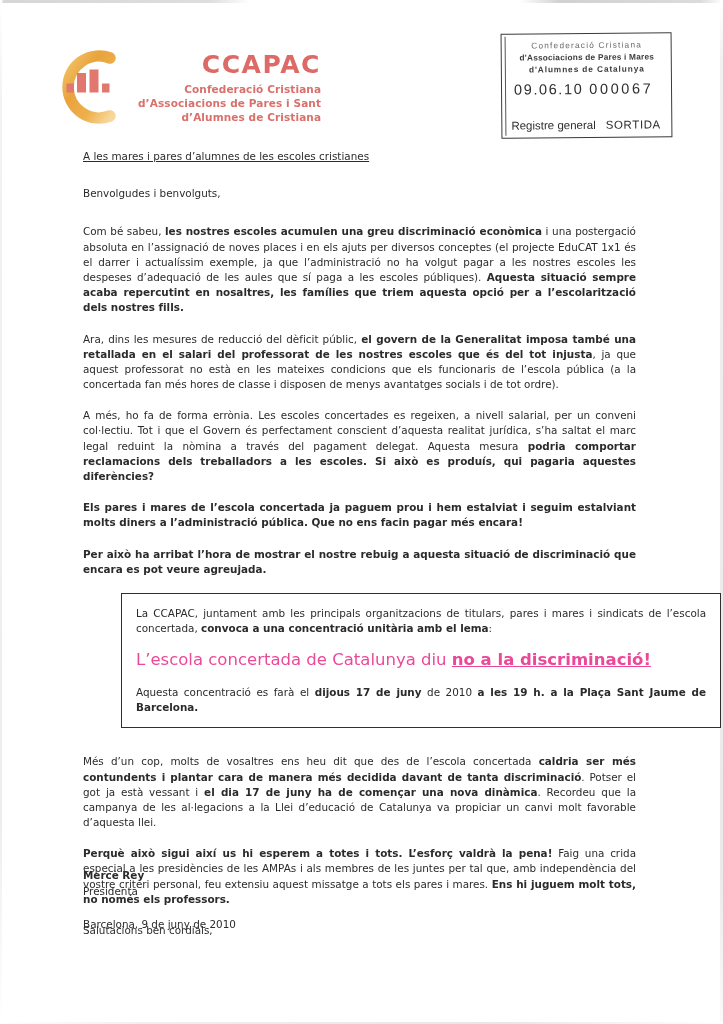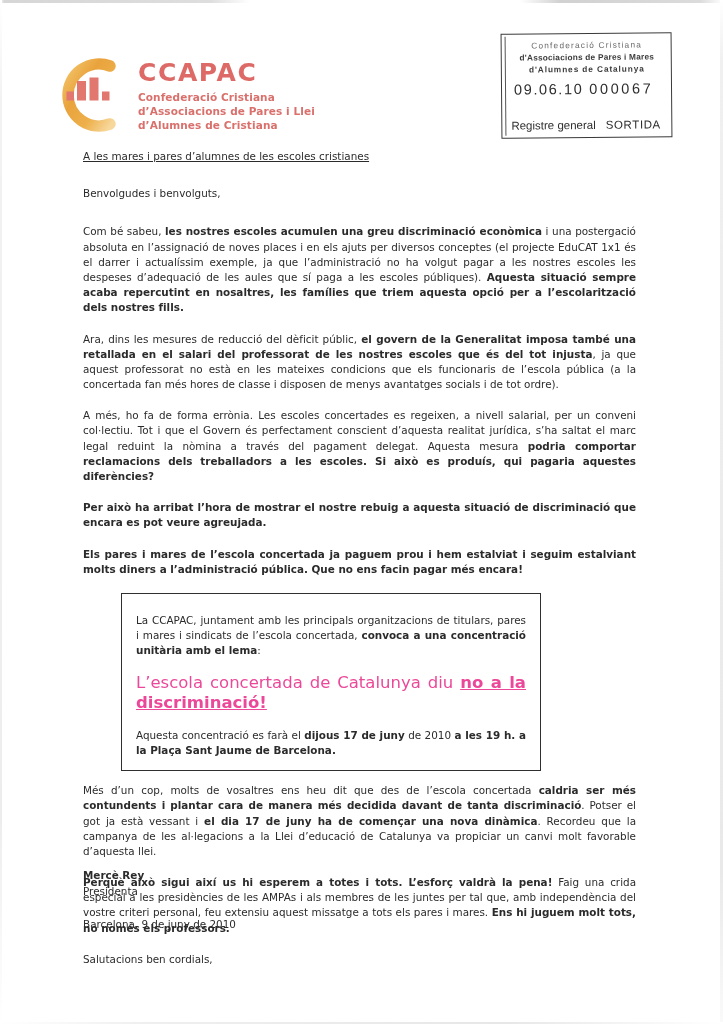--- a/index.html
+++ b/index.html
@@ -44,24 +44,25 @@
   .scan-edge-bottom {
     position: absolute;
     bottom: 0; left: 0;
     width: 723px; height: 2px;
     background: linear-gradient(to right, #ffffff 0%, #efefef 20%, #e7e7e7 70%, #ffffff 100%);
   }
 
   
   .letterhead {
     position: absolute;
-    top: 52px;
+    top: 44px;
     left: 44px;
     display: flex;
     align-items: flex-start;
+    text-align: right;
   }
   .logo-mark {
     width: 86px;
     height: 88px;
     position: relative;
     flex: 0 0 auto;
   }
   .logo-mark svg { display: block; }
 
   .logo-text {
@@ -162,23 +163,23 @@
     text-justify: inter-word;
   }
   p.para:last-child { margin-bottom: 12px; }
   .b { font-weight: bold; }
   .u { text-decoration: underline; }
 
   
   .callbox {
     border: 1.4px solid #2f2f2f;
     box-sizing: border-box;
-    margin: 4px 0 12px 38px;
-    width: 420px;
-    padding: 19px 14px 12px 14px;
+    margin: 4px 0 26px 38px;
+    width: 600px;
+    padding: 12px 14px 12px 14px;
   }
   .callbox p { margin: 0; text-align: justify; }
   .callbox .cb-intro { margin-bottom: 14px; }
   .cb-slogan {
     font-size: 16.5px;
     text-align: center;
     margin: 0 0 14px 0 !important;
     color: #ec4899;
     line-height: 1.25;
   }
@@ -224,21 +225,21 @@
         <rect x="33" y="29" width="9" height="19.5" fill="#e2776f"></rect>
         <rect x="45.5" y="25.5" width="9" height="23" fill="#e2776f"></rect>
         <rect x="58" y="39.5" width="7.5" height="9" fill="#e2776f"></rect>
       </svg>
     </div>
 
     <div class="logo-text">
       <div class="logo-title">CCAPAC</div>
       <div class="logo-sub">
         <div>Confederació Cristiana</div>
-        <div>d’Associacions de Pares i Llei</div>
+        <div>d’Associacions de Pares i Sant</div>
         <div>d’Alumnes de Cristiana</div>
       </div>
     </div>
   </div>
 
   <div class="stamp">
     <div class="stamp-inner">
       <div class="stamp-org">
         <div class="l1">Confederació Cristiana</div>
         <div class="l2">d'Associacions de Pares i Mares</div>
@@ -258,23 +259,23 @@
     <div class="addressee">A les mares i pares d’alumnes de les escoles cristianes</div>
 
     <div class="greeting">Benvolgudes i benvolguts,</div>
 
     <p class="para"><span>Com bé sabeu, </span><span class="b">les nostres escoles acumulen una greu discriminació econòmica</span><span> i una postergació absoluta en l’assignació de noves places i en els ajuts per diversos conceptes (el projecte EduCAT 1x1 és el darrer i actualíssim exemple, ja que l’administració no ha volgut pagar a les nostres escoles les despeses d’adequació de les aules que sí paga a les escoles públiques). </span><span class="b">Aquesta situació sempre acaba repercutint en nosaltres, les famílies que triem aquesta opció per a l’escolarització dels nostres fills.</span></p>
 
     <p class="para"><span>Ara, dins les mesures de reducció del dèficit públic, </span><span class="b">el govern de la Generalitat imposa també una retallada en el salari del professorat de les nostres escoles que és del tot injusta</span><span>, ja que aquest professorat no està en les mateixes condicions que els funcionaris de l’escola pública (a la concertada fan més hores de classe i disposen de menys avantatges socials i de tot ordre).</span></p>
 
     <p class="para"><span>A més, ho fa de forma errònia. Les escoles concertades es regeixen, a nivell salarial, per un conveni col·lectiu. Tot i que el Govern és perfectament conscient d’aquesta realitat jurídica, s’ha saltat el marc legal reduint la nòmina a través del pagament delegat. Aquesta mesura </span><span class="b">podria comportar reclamacions dels treballadors a les escoles. Si això es produís, qui pagaria aquestes diferències?</span></p>
 
+    <p class="para"><span class="b">Els pares i mares de l’escola concertada ja paguem prou i hem estalviat i seguim estalviant molts diners a l’administració pública. Que no ens facin pagar més encara!</span></p>
+
     <p class="para"><span class="b">Per això ha arribat l’hora de mostrar el nostre rebuig a aquesta situació de discriminació que encara es pot veure agreujada.</span></p>
-
-    <p class="para"><span class="b">Els pares i mares de l’escola concertada ja paguem prou i hem estalviat i seguim estalviant molts diners a l’administració pública. Que no ens facin pagar més encara!</span></p>
 
     <div class="callbox">
       <p class="cb-intro"><span>La CCAPAC, juntament amb les principals organitzacions de titulars, pares i mares i sindicats de l’escola concertada, </span><span class="b">convoca a una concentració unitària amb el lema</span><span>:</span></p>
 
       <p class="cb-slogan"><span>L’escola concertada de Catalunya diu </span><span class="u">no a la discriminació!</span></p>
 
       <p class="cb-detail"><span>Aquesta concentració es farà el </span><span class="b">dijous 17 de juny</span><span> de 2010 </span><span class="b">a les 19 h. a la Plaça Sant Jaume de Barcelona.</span></p>
     </div>
 
     <p class="para"><span>Més d’un cop, molts de vosaltres ens heu dit que des de l’escola concertada </span><span class="b">caldria ser més contundents i plantar cara de manera més decidida davant de tanta discriminació</span><span>. Potser el got ja està vessant i </span><span class="b">el dia 17 de juny ha de començar una nova dinàmica</span><span>. Recordeu que la campanya de les al·legacions a la Llei d’educació de Catalunya va propiciar un canvi molt favorable d’aquesta llei.</span></p>

